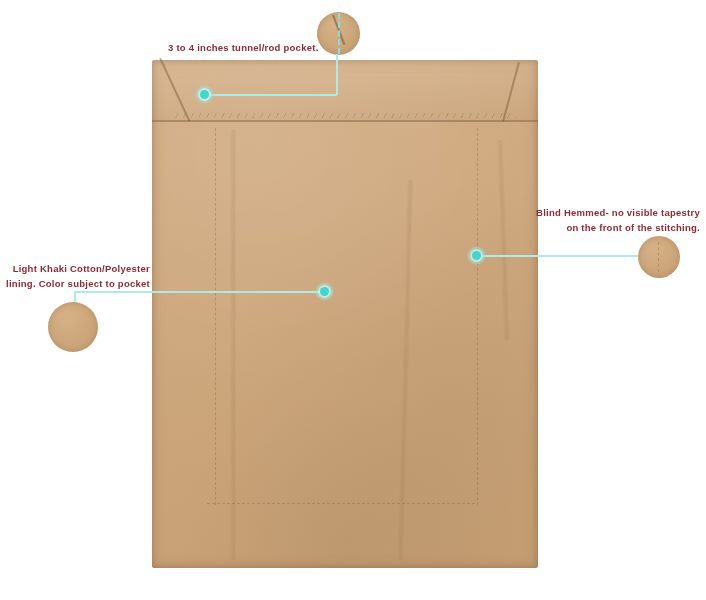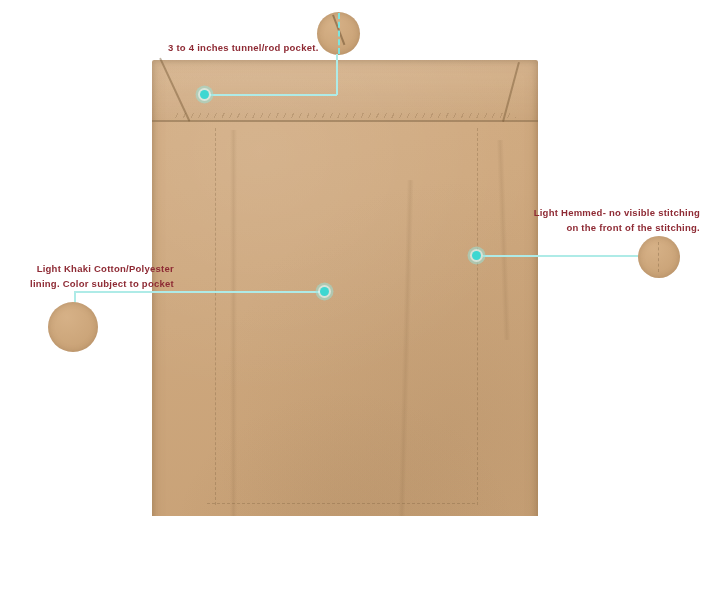--- a/index.html
+++ b/index.html
@@ -1,21 +1,21 @@
 <!DOCTYPE html>
 <html><head>
 <meta charset="utf-8">
 <style>
   * { margin:0; padding:0; box-sizing:border-box; }
   html,body { background:#ffffff; }
   body { font-family:"Liberation Sans", sans-serif; }
 
   .stage {
     position:relative;
-    width:706px; height:516px;
+    width:706px; height:600px;
     background:#ffffff;
     overflow:hidden;
     border-radius:8px;
   }
 
   
   .fabric {
     position:absolute; left:152px; top:60px; width:386px; height:508px;
     border-radius:2px;
     background:
@@ -57,21 +57,21 @@
 
   
   .note {
     position:absolute;
     color:#8e2a34;
     font-size:9.5px; font-weight:bold; letter-spacing:.25px;
     line-height:15px; white-space:nowrap;
   }
   .note-top   { left:168px; top:40px; }
   .note-right { right:6px;  top:205px; text-align:right; }
-  .note-left  { left:0;     top:261px; width:150px; text-align:right;margin-left:24px; }
+  .note-left  { left:0;     top:261px; width:150px; text-align:right; }
 
   
   .leader { position:absolute; background:#aeebe7; }
   .lh { height:1.5px; }
   .lv { width:1.5px; }
   .leader-top-h   { left:210px; top:94px;  width:127px; }
   .leader-top-v   { left:336px; top:54px;  height:41px; }
   .leader-right-h { left:483px; top:255px; width:155px; }
   .leader-left-h  { left:74px;  top:291px; width:246px; }
   .leader-left-v  { left:74px;  top:291px; height:13px; }
@@ -132,21 +132,21 @@
   <div class="note note-top">3 to 4 inches tunnel/rod pocket.</div>
   <div class="detail-circle circle-top">
     <div class="seam"></div>
     <div class="dash-line"></div>
   </div>
   <div class="leader lv leader-top-v"></div>
   <div class="leader lh leader-top-h"></div>
   <div class="hotspot hotspot-top"></div>
 
   <div class="note note-right">
-    <div>Light Hemmed- no visible stitching</div>
+    <div>Blind Hemmed- no visible tapestry</div>
     <div>on the front of the stitching.</div>
   </div>
   <div class="leader lh leader-right-h"></div>
   <div class="hotspot hotspot-right"></div>
   <div class="detail-circle circle-right">
     <div class="stitch-detail"></div>
   </div>
 
   <div class="note note-left">
     <div>Light Khaki Cotton/Polyester</div>

